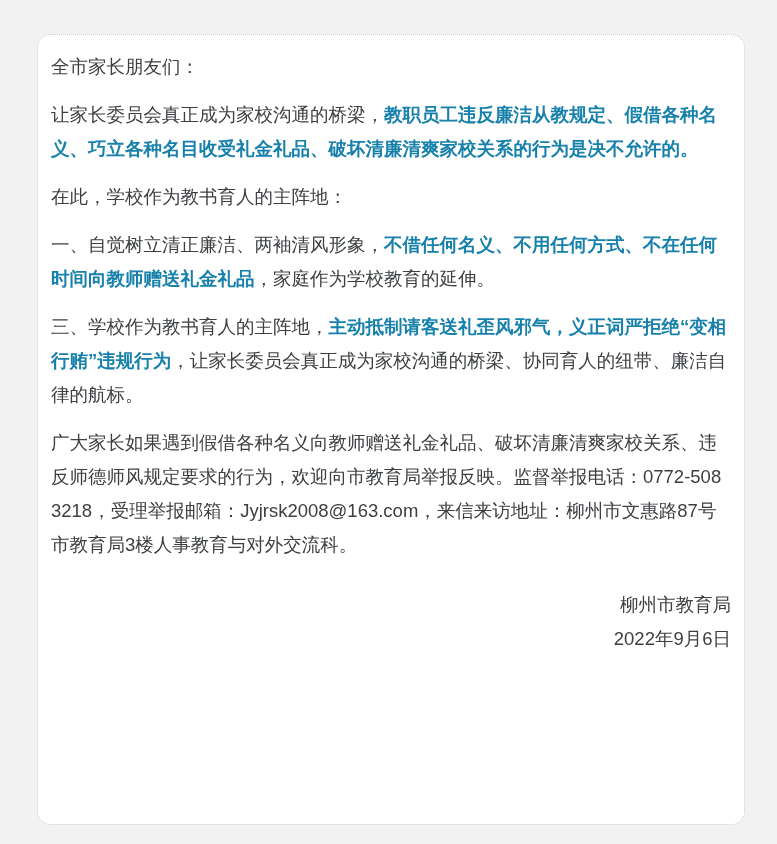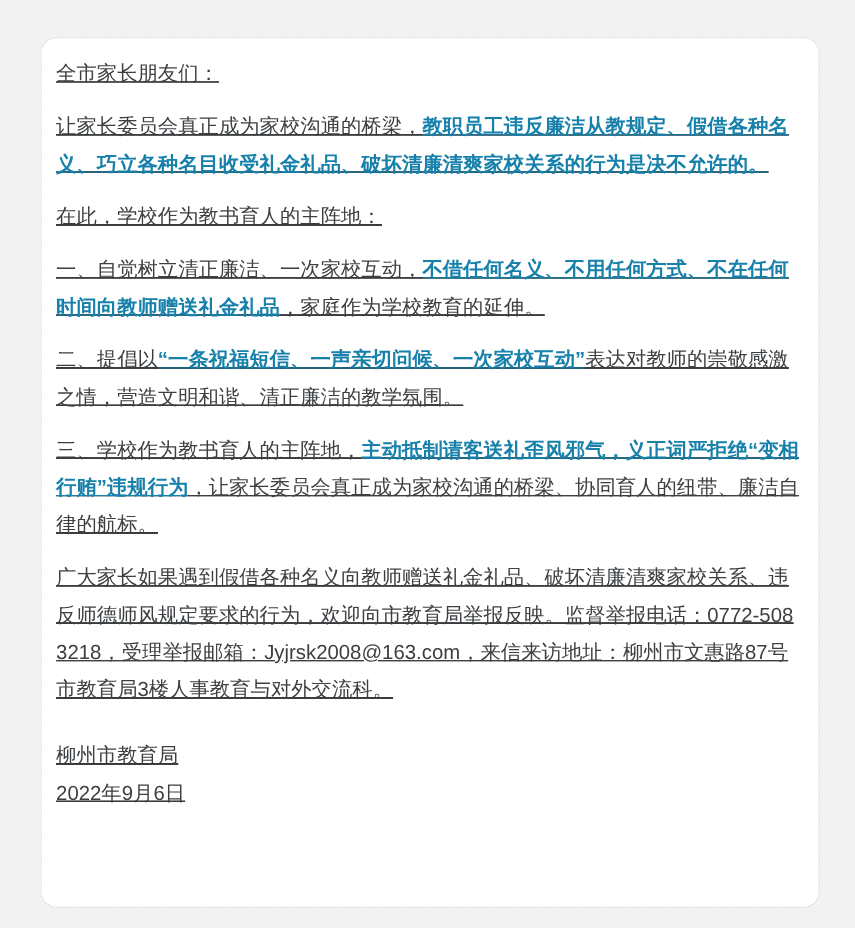--- a/index.html
+++ b/index.html
@@ -1,15 +1,15 @@
 <!DOCTYPE html>
 <html style="--page-bg: #f2f2f2; --card-bg: #ffffff; --card-border: #c9c9c9; --body-color: #3d4043; --em-color: #1781ab;"><head>
 <meta charset="utf-8">
 <style>
-  * { margin:0; padding:0; box-sizing:border-box;text-decoration:underline; }
+  * { margin:0; padding:0; box-sizing:border-box; }
   html, body {
     width:777px; height:844px;
     font-family:"Liberation Sans","DejaVu Sans",sans-serif;
     background:var(--page-bg,#f2f2f2);
     overflow:hidden;
   }
   .page {
     position:relative;
     width:777px; height:844px;
     background:var(--page-bg,#f2f2f2);
@@ -33,35 +33,34 @@
     word-break:break-all;
   }
   .card p span.em {
     color:var(--em-color,#1781ab);
     font-weight:700;
   }
   .signature {
     margin-top:26px;
   }
   .signature p {
-    text-align:left;
+    text-align:right;
     margin-bottom:0;
   }
 </style>
 </head>
 <body>
 
 <div class="page">
   <div class="card">
     <p class="salutation">全市家长朋友们：</p>
     <div id="paragraphs">
         <p><span>让家长委员会真正成为家校沟通的桥梁，</span><span class="em">教职员工违反廉洁从教规定、假借各种名义、巧立各种名目收受礼金礼品、破坏清廉清爽家校关系的行为是决不允许的。</span></p>
         <p><span>在此，学校作为教书育人的主阵地：</span></p>
-        <p><span>一、自觉树立清正廉洁、一次家校互动，</span><span class="em">不借任何名义、不用任何方式、不在任何时间向教师赠送礼金礼品</span><span>，家庭作为学校教育的延伸。</span></p>
-        <p><span>二、提倡以</span><span class="em">“一条祝福短信、一声亲切问候、一次家校互动”</span><span>表达对教师的崇敬感激之情，营造文明和谐、清正廉洁的教学氛围。</span></p>
+        <p><span>一、自觉树立清正廉洁、两袖清风形象，</span><span class="em">不借任何名义、不用任何方式、不在任何时间向教师赠送礼金礼品</span><span>，家庭作为学校教育的延伸。</span></p>
         <p><span>三、学校作为教书育人的主阵地，</span><span class="em">主动抵制请客送礼歪风邪气，义正词严拒绝“变相行贿”违规行为</span><span>，让家长委员会真正成为家校沟通的桥梁、协同育人的纽带、廉洁自律的航标。</span></p>
         <p><span>广大家长如果遇到假借各种名义向教师赠送礼金礼品、破坏清廉清爽家校关系、违反师德师风规定要求的行为，欢迎向市教育局举报反映。监督举报电话：0772-5083218，受理举报邮箱：Jyjrsk2008@163.com，来信来访地址：柳州市文惠路87号市教育局3楼人事教育与对外交流科。</span></p>
       </div>
     <div class="signature">
       <p>柳州市教育局</p>
       <p>2022年9月6日</p>
     </div>
   </div>
 </div>
 

